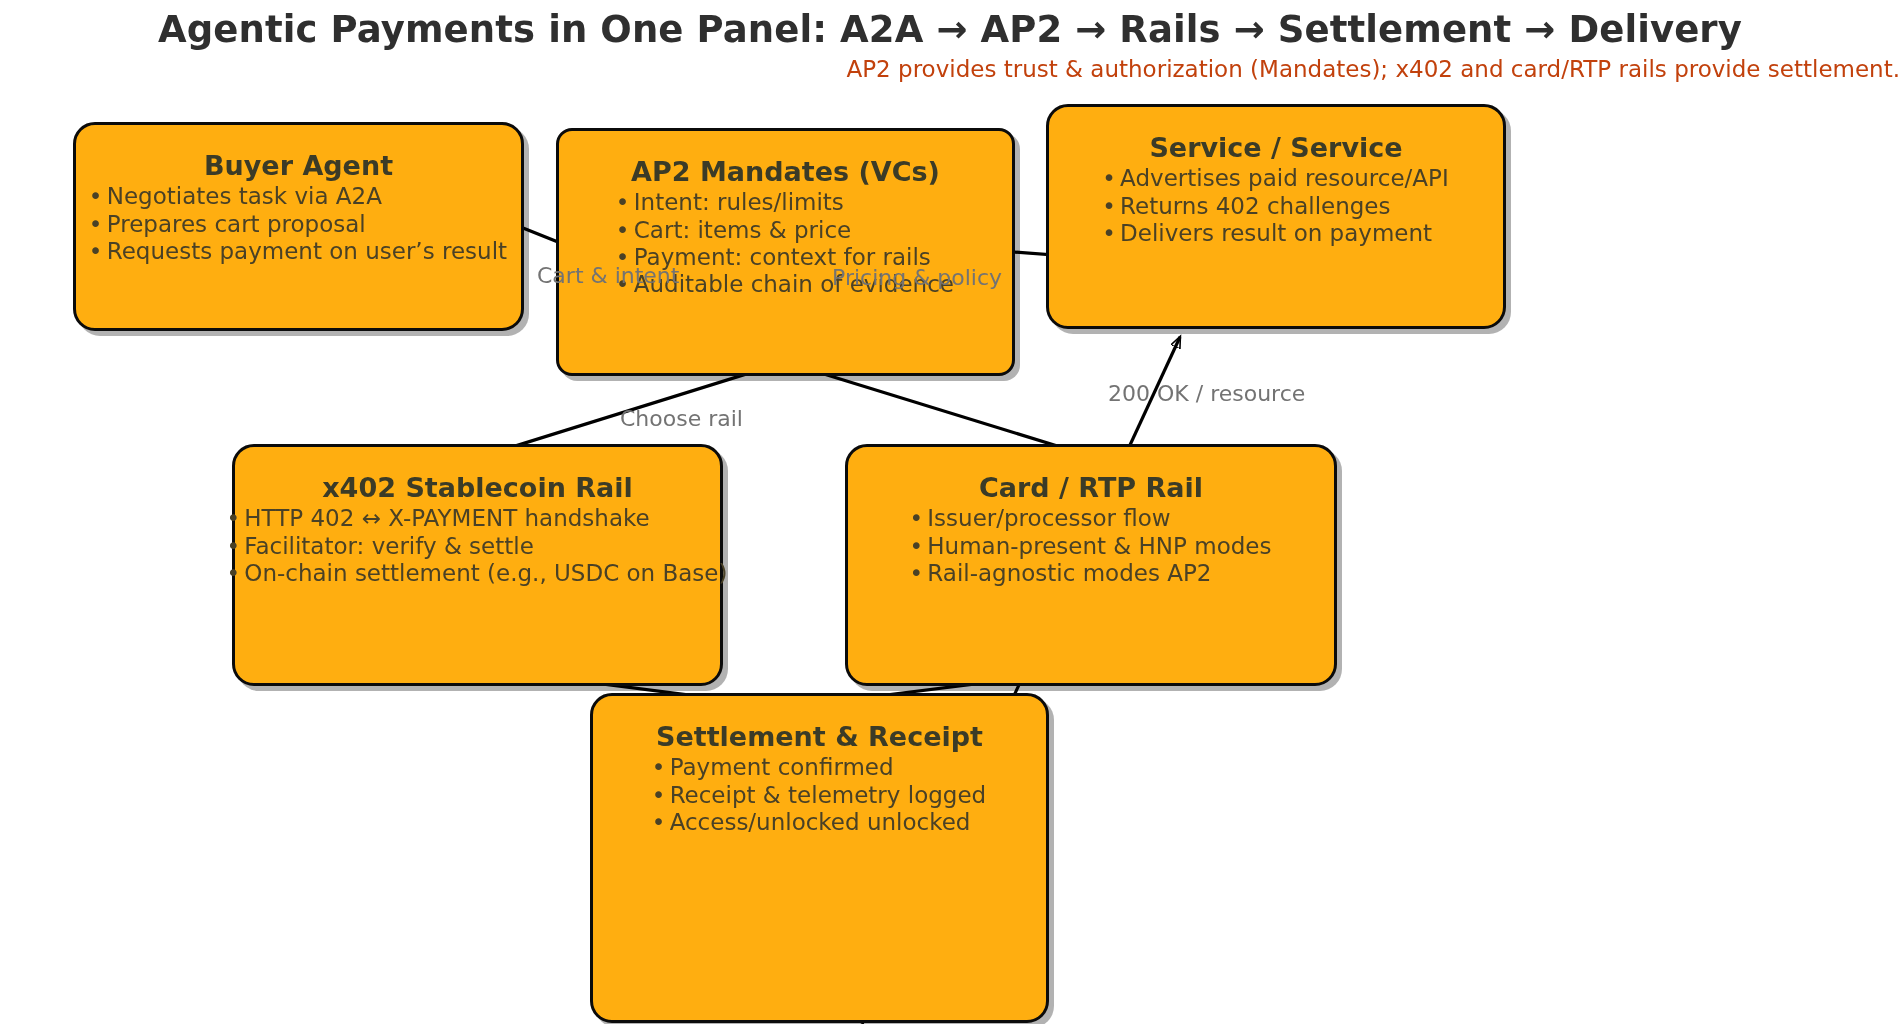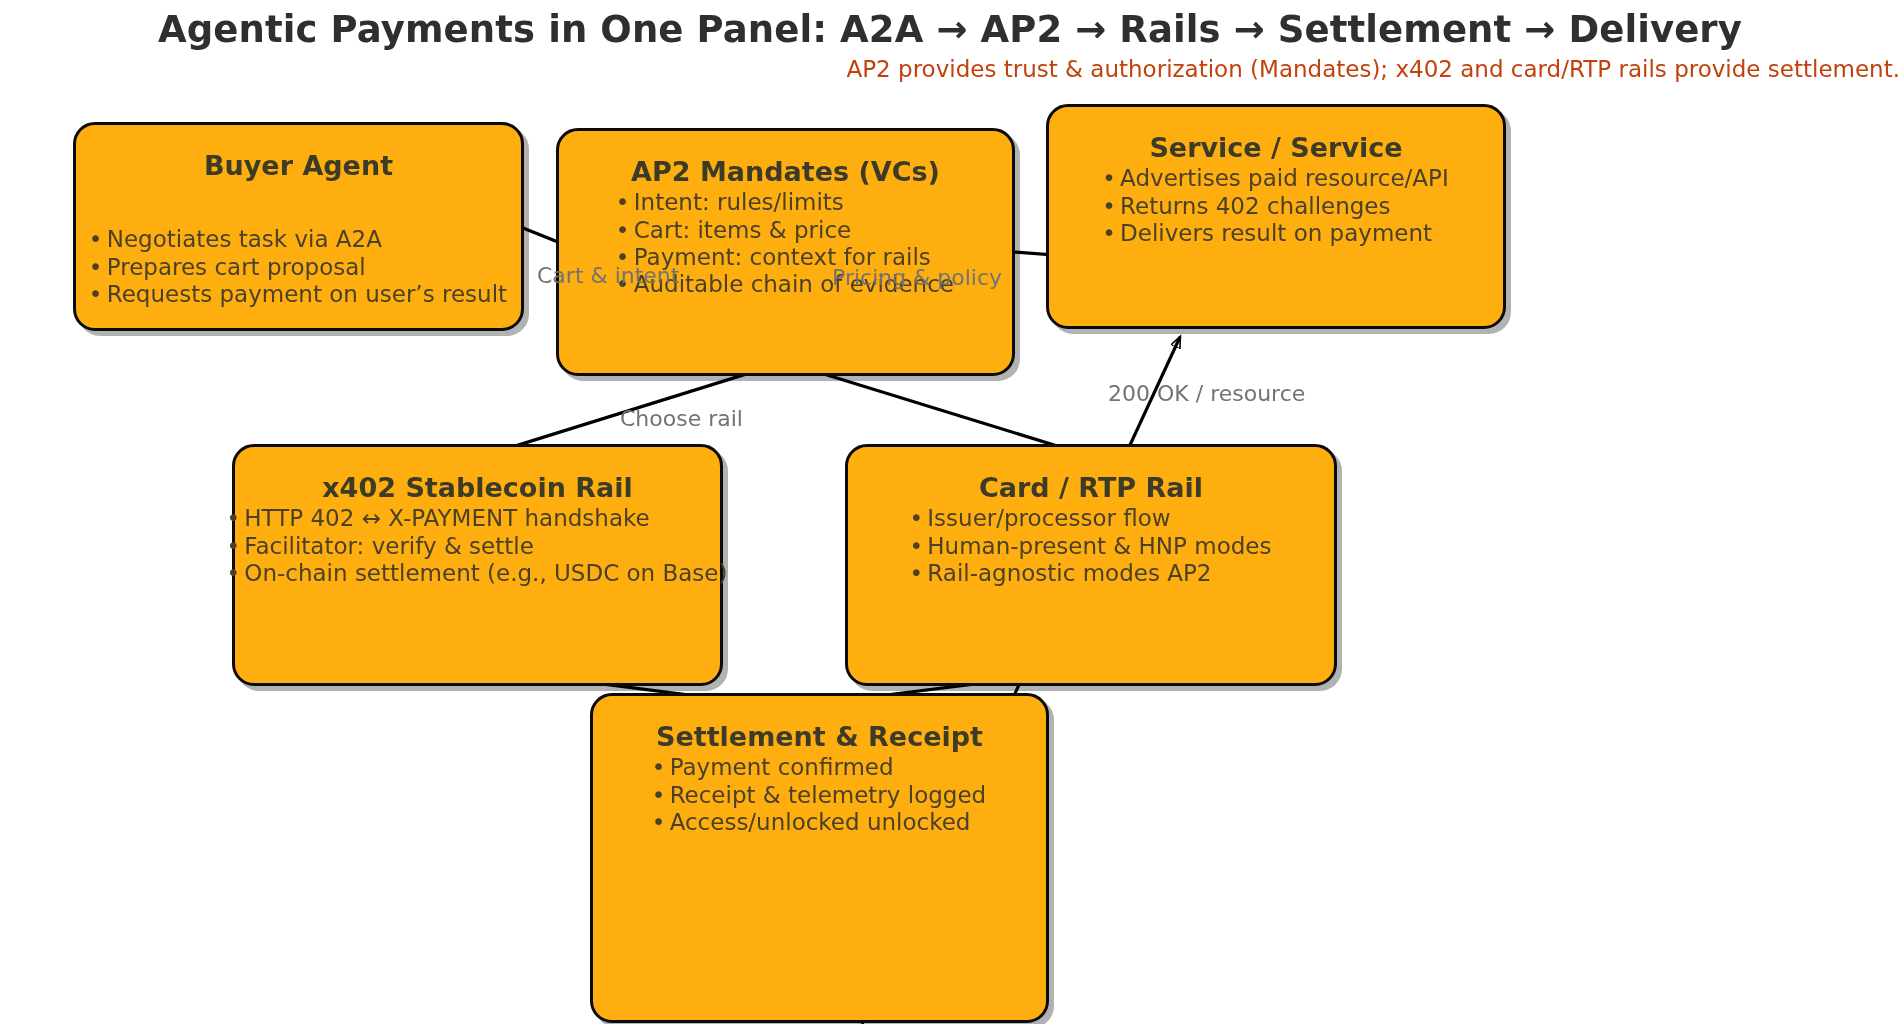--- a/index.html
+++ b/index.html
@@ -64,22 +64,22 @@
     white-space:nowrap;
   }
   .node .n-list li:before{
     content:"\2022";
     display:inline-block;
     width:.78em;
     margin-left:-.05em;
   }
 
   
-  #node-buyer    {left:73px; top:122px; width:451px; height:209px;gap:43px;}
-  #node-ap2      {left:556px;top:128px; width:459px; height:248px;}
+  #node-buyer    {left:73px; top:122px; width:451px; height:209px;}
+  #node-ap2      {left:556px;top:128px; width:459px; height:248px;border-radius:16px;}
   #node-seller   {left:1046px;top:104px;width:460px; height:225px;}
   #node-x402     {left:232px;top:444px; width:491px; height:242px;}
   #node-card     {left:845px;top:444px; width:492px; height:242px;}
   #node-settle   {left:556px;top:693px; width:459px; height:330px;margin-left:34px;}
 
   
   .edge-label{
     position:absolute;
     font-size:22px;
     color:#737373;

